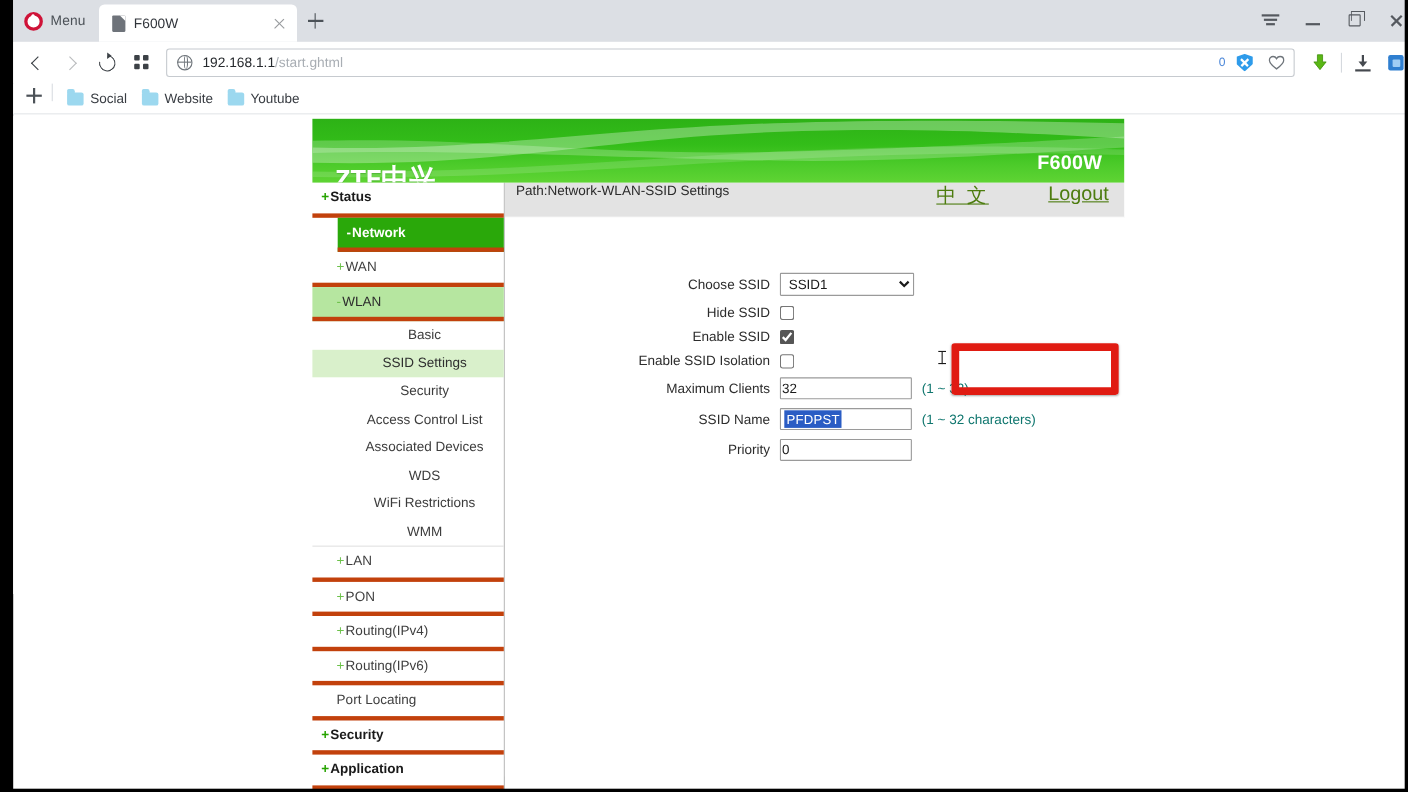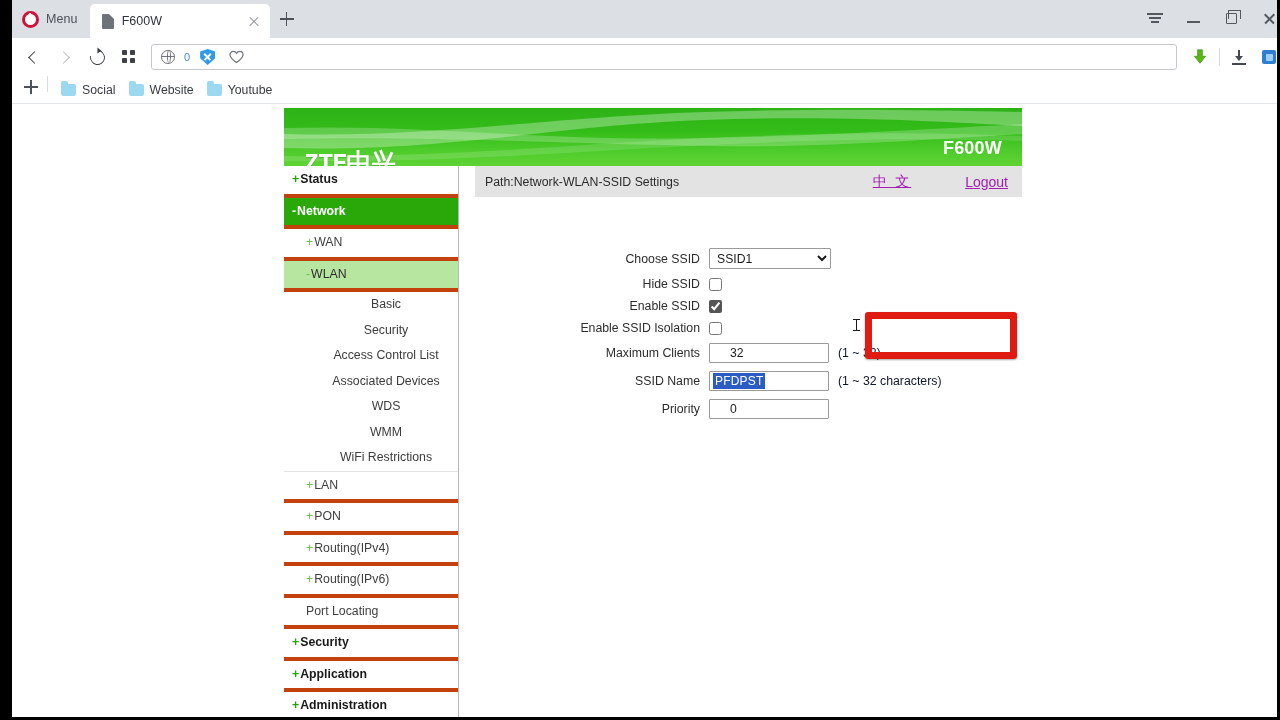--- a/index.html
+++ b/index.html
@@ -385,20 +385,21 @@
   }
   .nav-l1 {
     padding: 7px 8px 7px 8px;
     font-weight: bold;
     color: #1a1a1a;
   }
   .nav-l1 .pm { color: #27a300; font-weight: bold; margin-right: 1px; }
   .nav-l1.active {
     background: #2aa80a;
     color: #ffffff;
+    margin-left: 23px;
   }
   .nav-l1.active .pm { color: #ffffff; }
   .nav-l2 {
     padding: 7px 8px 7px 22px;
     color: #3f3f3f;
   }
   .nav-l2 .pm { color: #6cc14a; margin-right: 1px; }
   .nav-l2.open {
     background: #b6e6a0;
     color: #2d2d2d;
@@ -418,31 +419,29 @@
   
   .content {
     flex: 1;
     background: #ffffff;
     min-height: 540px;
   }
   .pathbar {
     height: 32px;
     background: #e3e3e3;
     display: flex;
-    align-items: center;
     padding: 0 14px 0 10px;
     font-size: 12.3px;
     color: #2b2b2b;
     border-bottom: 1px solid #ffffff;
-    margin-left: 16px;
   }
   .pathbar .path-text { flex: 1; }
   .pathbar a {
-    color: #a21caf;
-    font-size: 14px;
+    color: #4d7c0f;
+    font-size: 18px;
     margin-left: 54px;
   }
   .lang-link { font-family: "DejaVu Sans", sans-serif; letter-spacing: 2px; }
 
   .form-area {
     padding-top: 50px;
     position: relative;
   }
   .frow {
     display: flex;
@@ -475,25 +474,25 @@
     margin: 0;
     accent-color: #555;
   }
   input.txt {
     width: 120px;
     height: 20px;
     border: 1px solid #9a9a9a;
     font-size: 12.2px;
     font-family: "Liberation Sans", sans-serif;
     color: #1a1a1a;
-    padding-left: 20px;
+    padding-left: 1px;
     background: #ffffff;
     border-radius: 1px;
   }
-  .hint { font-size: 12.3px; color: #0f172a; white-space: nowrap; }
+  .hint { font-size: 12.3px; color: #0f766e; white-space: nowrap; }
 
   
   .sel-input {
     position: relative;
     width: 120px; height: 20px;
     border: 1px solid #9a9a9a;
     background: #ffffff;
     border-radius: 1px;
     display: flex;
     align-items: center;
@@ -600,20 +599,21 @@
         <span class="grid4">
             <span></span>
             <span></span>
             <span></span>
             <span></span>
           </span>
       </div>
 
       <div class="urlfield">
         <span class="globe"></span>
+        <span class="url-text"><span class="url-host">192.168.1.1</span><span class="url-path">/start.ghtml</span></span>
         <span class="badge-count">0</span>
         <span class="shield"></span>
         <span class="heart">
           <svg width="15" height="14" viewBox="0 0 16 15">
               <path d="M8 13.5 C3.2 10 1 7.6 1 5.1 C1 3 2.6 1.5 4.6 1.5 C6 1.5 7.3 2.3 8 3.5 C8.7 2.3 10 1.5 11.4 1.5 C13.4 1.5 15 3 15 5.1 C15 7.6 12.8 10 8 13.5 Z" fill="none" stroke="#6f757b" stroke-width="1.3"></path>
             </svg>
         </span>
       </div>
 
       <div class="ext-icons">
@@ -669,26 +669,27 @@
         <div class="body-row">
 
           <div class="sidebar">
             <div class="nav-l1"><span class="pm">+</span><span>Status</span></div>
             <div class="nav-l1 active"><span class="pm">-</span><span>Network</span></div>
             <div class="nav-l2"><span class="pm">+</span><span>WAN</span></div>
             <div class="nav-l2 open"><span class="pm">-</span><span>WLAN</span></div>
 
             <div class="nav-group">
               <div class="nav-l3"><span>Basic</span></div>
+              <div class="nav-l3 selected"><span>SSID Settings</span></div>
               <div class="nav-l3"><span>Security</span></div>
               <div class="nav-l3"><span>Access Control List</span></div>
               <div class="nav-l3"><span>Associated Devices</span></div>
               <div class="nav-l3"><span>WDS</span></div>
+              <div class="nav-l3"><span>WiFi Restrictions</span></div>
               <div class="nav-l3"><span>WMM</span></div>
-              <div class="nav-l3"><span>WiFi Restrictions</span></div>
             </div>
 
             <div class="nav-l2"><span class="pm">+</span><span>LAN</span></div>
             <div class="nav-l2"><span class="pm">+</span><span>PON</span></div>
             <div class="nav-l2"><span class="pm">+</span><span>Routing(IPv4)</span></div>
             <div class="nav-l2"><span class="pm">+</span><span>Routing(IPv6)</span></div>
             <div class="nav-l2"><span>Port Locating</span></div>
             <div class="nav-l1"><span class="pm">+</span><span>Security</span></div>
             <div class="nav-l1"><span class="pm">+</span><span>Application</span></div>
             <div class="nav-l1"><span class="pm">+</span><span>Administration</span></div>

